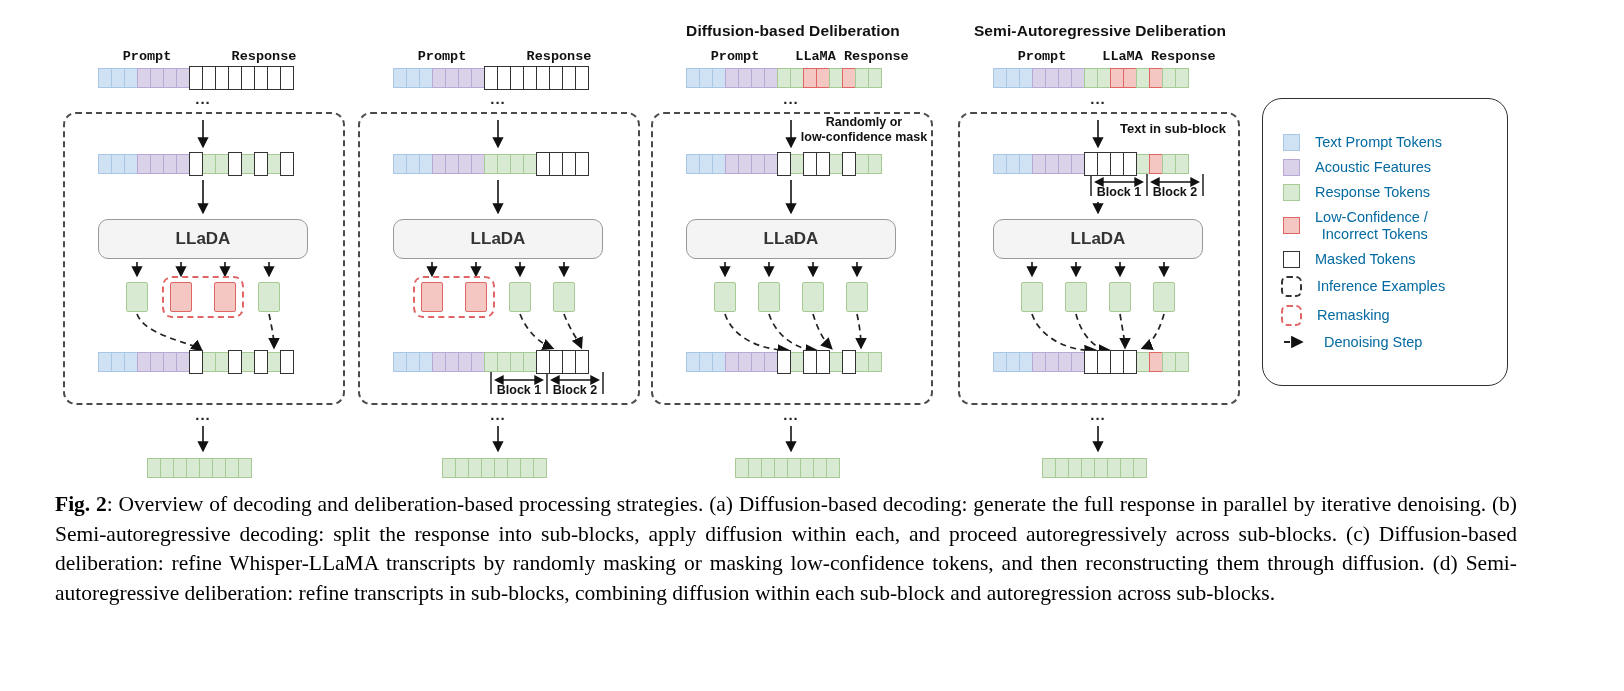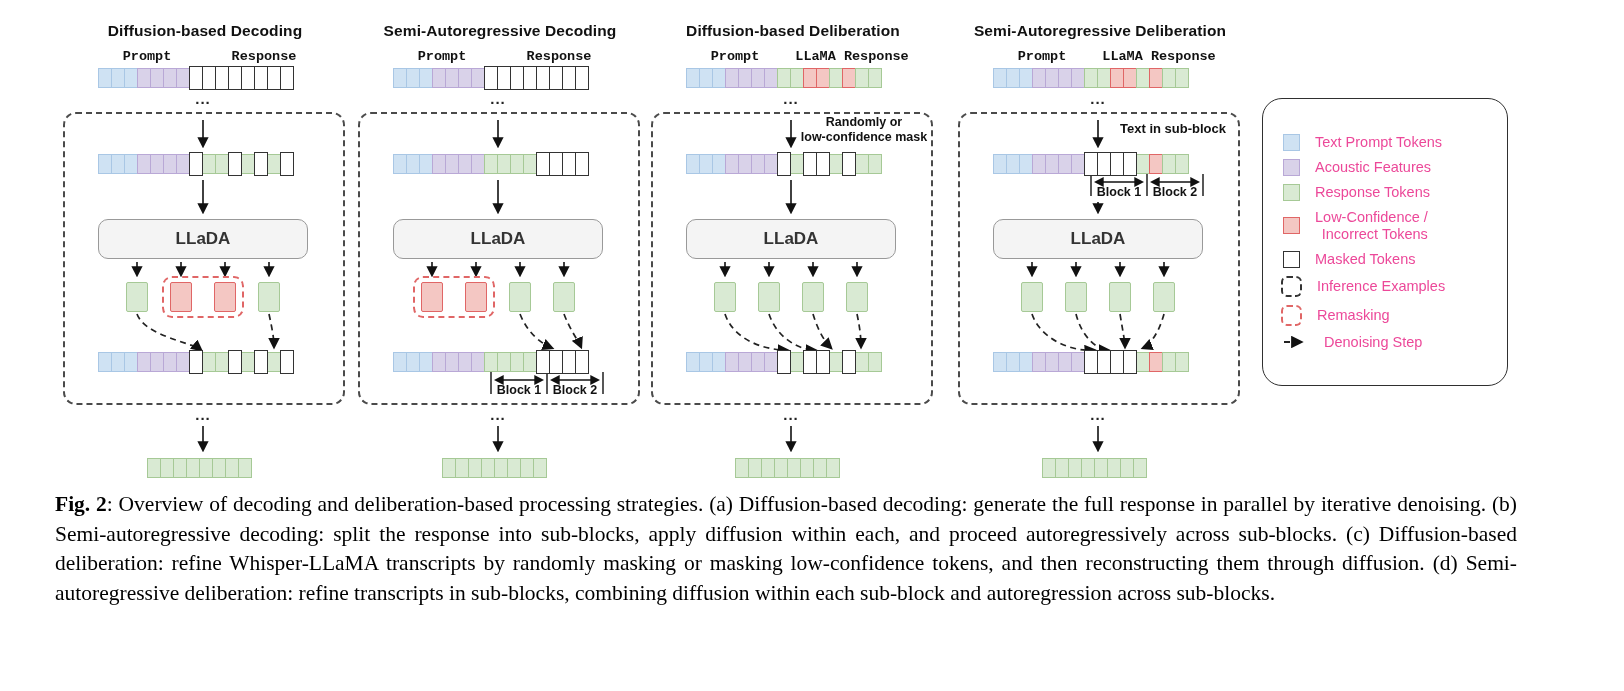--- a/index.html
+++ b/index.html
@@ -51,42 +51,41 @@
           font-weight:bold;background:transparent;}
 
   .alayer{position:absolute;left:0;top:0;width:300px;height:465px;pointer-events:none;}
 
   
   .legend{position:absolute;left:1262px;top:98px;width:246px;height:288px;
           border:1.5px solid #2f2f2f;border-radius:20px;box-sizing:border-box;
           display:flex;flex-direction:column;justify-content:center;
           padding:14px 20px;row-gap:8px;background:#fff;}
   .litem{display:flex;align-items:center;gap:15px;}
-  .llabel{font-size:14.5px;color:#ec4899;line-height:17px;}
+  .llabel{font-size:14.5px;color:#0369a1;line-height:17px;}
   .llabel.two{white-space:pre-line;text-align:right;}
   .sw{flex:0 0 auto;box-sizing:border-box;}
   .sw-blue{width:17px;height:17px;background:var(--blue-fill);border:1px solid var(--blue-border);}
   .sw-purple{width:17px;height:17px;background:var(--purple-fill);border:1px solid var(--purple-border);}
   .sw-green{width:17px;height:17px;background:var(--green-fill);border:1px solid var(--green-border);}
   .sw-red{width:17px;height:17px;background:var(--red-fill);border:1px solid var(--red-border);}
   .sw-mask{width:17px;height:17px;background:#fff;border:1.6px solid var(--mask-border);}
   .sw-inference{width:21px;height:21px;background:#fff;border:2px dashed #333;border-radius:6px;margin-left:-2px;}
   .sw-remask{width:21px;height:21px;background:#fff;border:2px dashed var(--remask-border);border-radius:6px;margin-left:-2px;}
 
   
   .caption{position:absolute;left:55px;top:490px;width:1462px;margin:0;
            font-family:"Liberation Serif",serif;font-size:21.5px;line-height:29.6px;
            text-align:justify;color:#000;}
   .caption b{font-weight:bold;}
 </style>
 </head>
 <body>
 
 <div class="panel" style="left:55px">
-  <div class="ptitle">Diffusion-based Decoding</div>
   <div class="lbl prompt">Prompt</div>
   <div class="lbl resp">Response</div>
   <div class="trow" style="top:52px">
       <span class="cell c-B"></span>
       <span class="cell c-B"></span>
       <span class="cell c-B"></span>
       <span class="cell c-P"></span>
       <span class="cell c-P"></span>
       <span class="cell c-P"></span>
       <span class="cell c-P"></span>
@@ -166,21 +165,20 @@
       <span class="cell c-G"></span>
       <span class="cell c-G"></span>
       <span class="cell c-G"></span>
       <span class="cell c-G"></span>
       <span class="cell c-G"></span>
       <span class="cell c-G"></span>
     </div>
 </div>
 
 <div class="panel" style="left:350px">
-  <div class="ptitle">Semi-Autoregressive Decoding</div>
   <div class="lbl prompt">Prompt</div>
   <div class="lbl resp">Response</div>
   <div class="trow" style="top:52px">
       <span class="cell c-B"></span>
       <span class="cell c-B"></span>
       <span class="cell c-B"></span>
       <span class="cell c-P"></span>
       <span class="cell c-P"></span>
       <span class="cell c-P"></span>
       <span class="cell c-P"></span>

